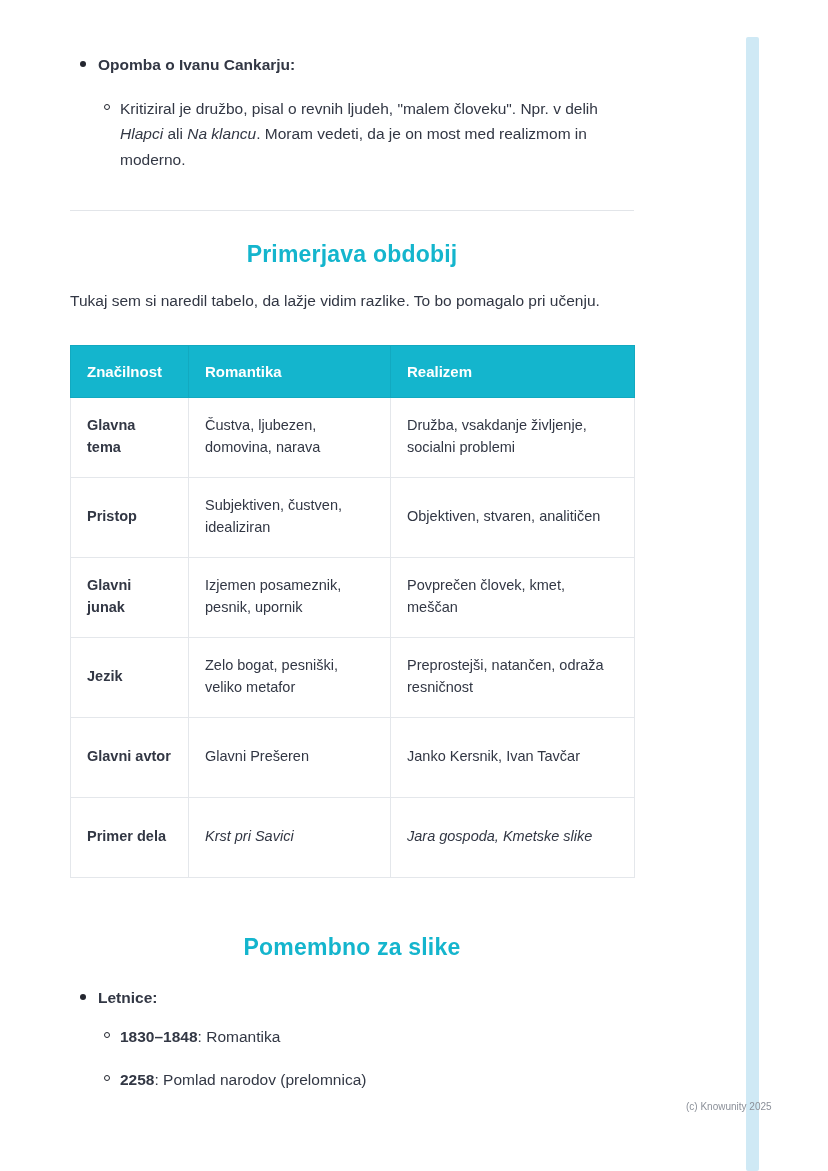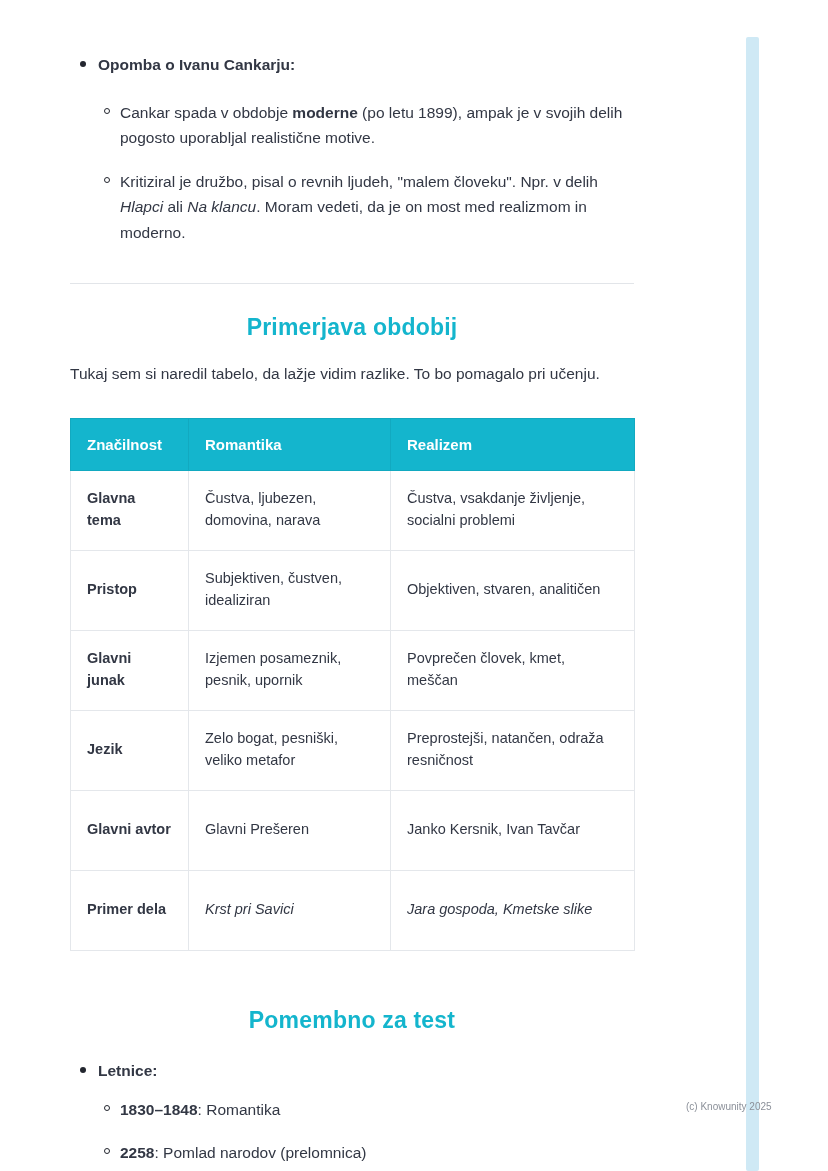--- a/index.html
+++ b/index.html
@@ -81,24 +81,20 @@
 
 <div class="edge-strip"></div>
 
 <div class="content">
 
   <div class="bullet-row">
     <span class="disc"></span>
     <div class="bullet-text bullet-title">Opomba o Ivanu Cankarju:</div>
   </div>
 
-  <div class="bullet-row sub-bullet" style="margin-top:22px;">
-    <span class="circle"></span>
-    <div class="bullet-text"><span>Cankar spada v obdobje </span><b>moderne</b><span> (po letu 1899), ampak je v svojih delih pogosto uporabljal realistične motive.</span></div>
-  </div>
 
   <div class="bullet-row sub-bullet">
     <span class="circle"></span>
     <div class="bullet-text"><span>Kritiziral je družbo, pisal o revnih ljudeh, "malem človeku". Npr. v delih </span><span class="it">Hlapci</span><span> ali </span><span class="it">Na klancu</span><span>. Moram vedeti, da je on most med realizmom in moderno.</span></div>
   </div>
 
   <hr class="divider">
 
   <h2 class="section-heading">Primerjava obdobij</h2>
   <p class="intro">Tukaj sem si naredil tabelo, da lažje vidim razlike. To bo pomagalo pri učenju.</p>
@@ -113,21 +109,21 @@
       <tr>
         <th>Značilnost</th>
         <th>Romantika</th>
         <th>Realizem</th>
       </tr>
     </thead>
     <tbody>
       <tr>
         <td class="feat">Glavna tema</td>
         <td>Čustva, ljubezen, domovina, narava</td>
-        <td>Čustva, vsakdanje življenje, socialni problemi</td>
+        <td>Družba, vsakdanje življenje, socialni problemi</td>
       </tr>
       <tr>
         <td class="feat">Pristop</td>
         <td>Subjektiven, čustven, idealiziran</td>
         <td>Objektiven, stvaren, analitičen</td>
       </tr>
       <tr>
         <td class="feat">Glavni junak</td>
         <td>Izjemen posameznik, pesnik, upornik</td>
         <td>Povprečen človek, kmet, meščan</td>
@@ -144,21 +140,21 @@
       </tr>
       <tr>
         <td class="feat">Primer dela</td>
         <td class="it">Krst pri Savici</td>
         <td class="it">Jara gospoda, Kmetske slike</td>
       </tr>
     </tbody>
   </table>
 
   <div class="test-section">
-    <h2 class="section-heading" style="margin-top:0;">Pomembno za test</h2>
+    <h2 class="section-heading" style="margin-top:0;">Pomembno za slike</h2>
 
     <div class="test-bullets">
       <div class="bullet-row">
         <span class="disc"></span>
         <div class="bullet-text bullet-title">Letnice:</div>
       </div>
 
       <div class="bullet-row test-item">
         <span class="circle"></span>
         <div class="bullet-text"><b>1830–1848</b><span>: Romantika</span></div>

